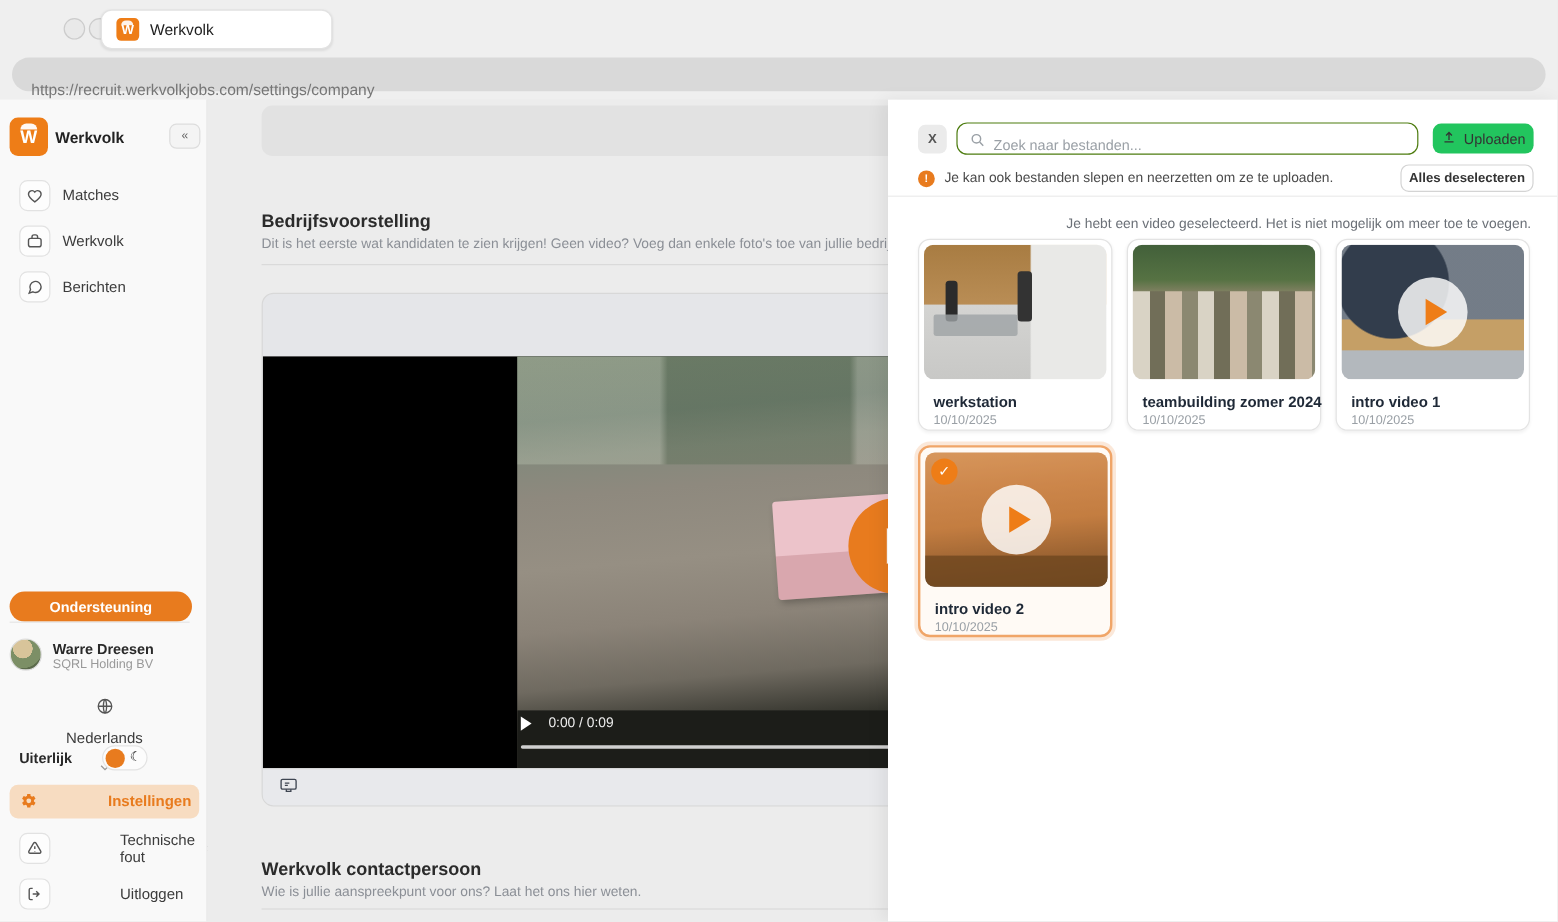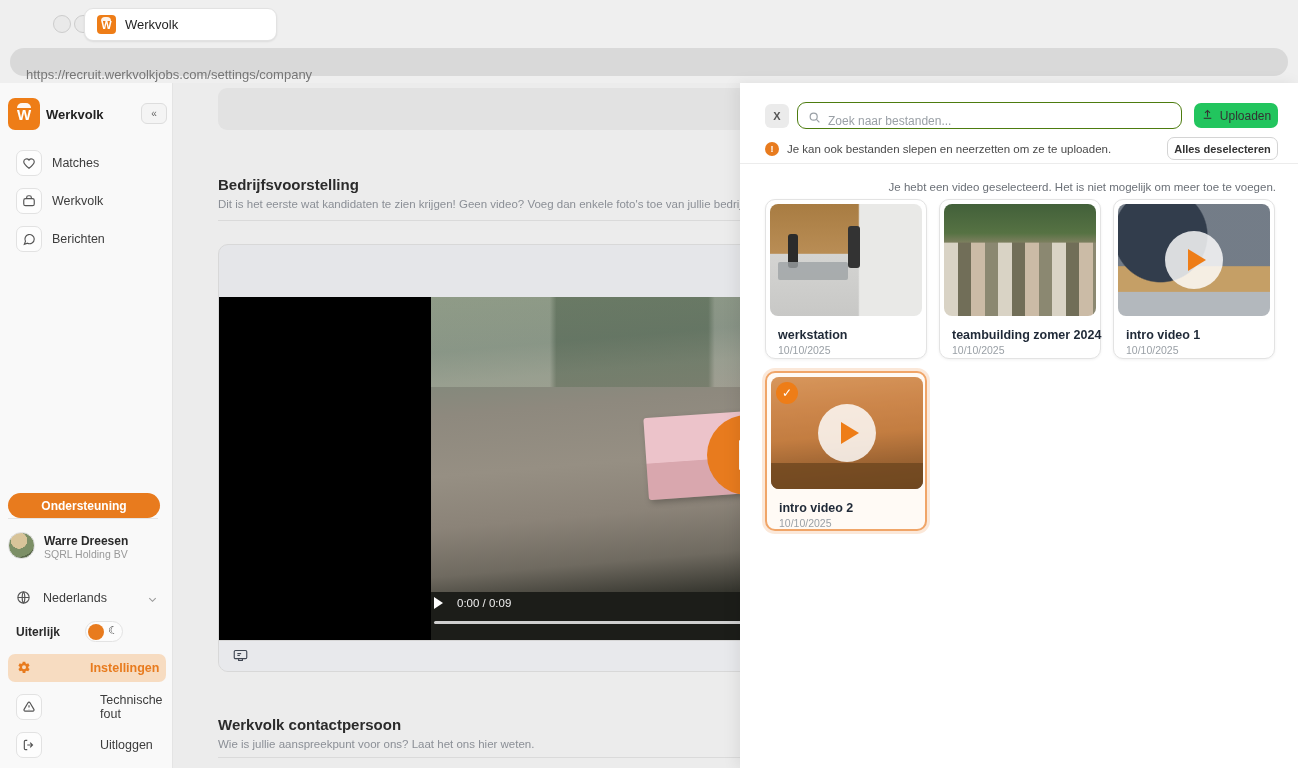--- a/index.html
+++ b/index.html
@@ -24,21 +24,21 @@
   .collapse-btn { position:absolute; left:141px; top:20px; width:26px; height:21px; border:1px solid #dddddd; border-radius:6px; background:#f4f4f4; color:#666; font-size:10px; display:flex; align-items:center; justify-content:center; }
   .nav-item { position:absolute; left:8px; width:158px; height:30px; display:flex; align-items:center; gap:10px; padding-left:8px; border-radius:7px; color:#3c3c3c; }
   .icon-box { width:26px; height:26px; border:1px solid #e2e2e2; border-radius:7px; background:#fdfdfd; display:flex; align-items:center; justify-content:center; flex:none; }
   .icon-box svg, .plain-ic svg { display:block; }
   .nav-item .lbl { font-size:12.5px; font-weight:500; }
   #support-btn { position:absolute; left:8px; top:394px; width:152px; height:25px; border-radius:13px; background:#e87b1e; color:#fff; font-size:12px; font-weight:bold; display:flex; align-items:center; justify-content:center; border:none;margin-top:16px; }
   .side-divider { position:absolute; left:8px; top:435px; width:150px; height:1px; background:#e5e5e5; }
   .avatar { position:absolute; left:8px; top:449px; width:27px; height:27px; border-radius:50%; background:radial-gradient(circle at 40% 30%, #d8c49a 0 35%, #7c8f66 36% 70%, #5c6b4c 71%); border:1px solid #ddd; }
   .user-name { position:absolute; left:44px; top:451px; font-size:12px; font-weight:bold; color:#2a2a2a; }
   .user-company { position:absolute; left:44px; top:465px; font-size:10.5px; color:#999; }
-  .lang-row { position:absolute; left:16px; top:498px; width:142px; height:24px; display:flex; align-items:flex-end; gap:12px; }
+  .lang-row { position:absolute; left:16px; top:498px; width:142px; height:24px; display:flex; align-items:center; gap:12px;flex-direction:column; }
   .lang-row .lbl { font-size:12.5px; font-weight:500; color:#3c3c3c; flex:1; }
   .appearance-row { position:absolute; left:16px; top:538px; display:flex; align-items:center; gap:25px; }
   .appearance-row .lbl { font-size:12px; font-weight:bold; color:#2a2a2a; }
   .toggle { width:38px; height:21px; border-radius:11px; background:#fcfcfc; border:1px solid #e3e3e3; position:relative; }
   .toggle .knob { position:absolute; left:2px; top:1.5px; width:16px; height:16px; border-radius:50%; background:#e87b1e; }
   .toggle .moon { position:absolute; right:4px; top:2px; font-size:11px; color:#111; }
   .footer-item { position:absolute; left:8px; width:158px; height:28px; display:flex; align-items:center; gap:10px; padding-left:8px; border-radius:7px; color:#3c3c3c; }
   .footer-item .lbl { font-size:12.5px; font-weight:500; flex:1;padding-left:48px; }
   .footer-item.active { background:#f7dcc1; color:#e87b1e; }
   .footer-item.active .lbl { color:#e87b1e; font-weight:600; }

